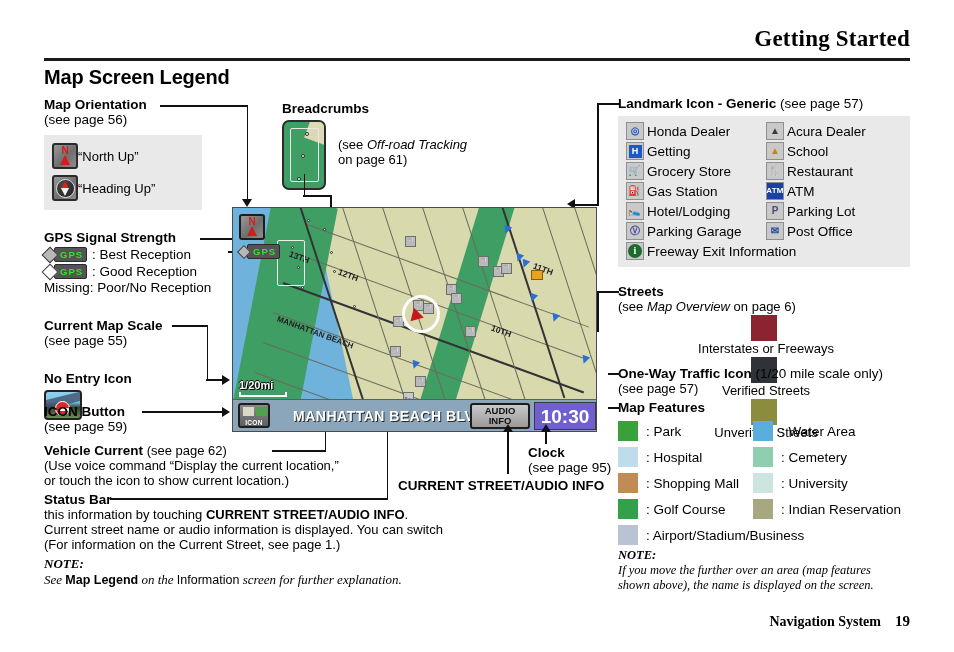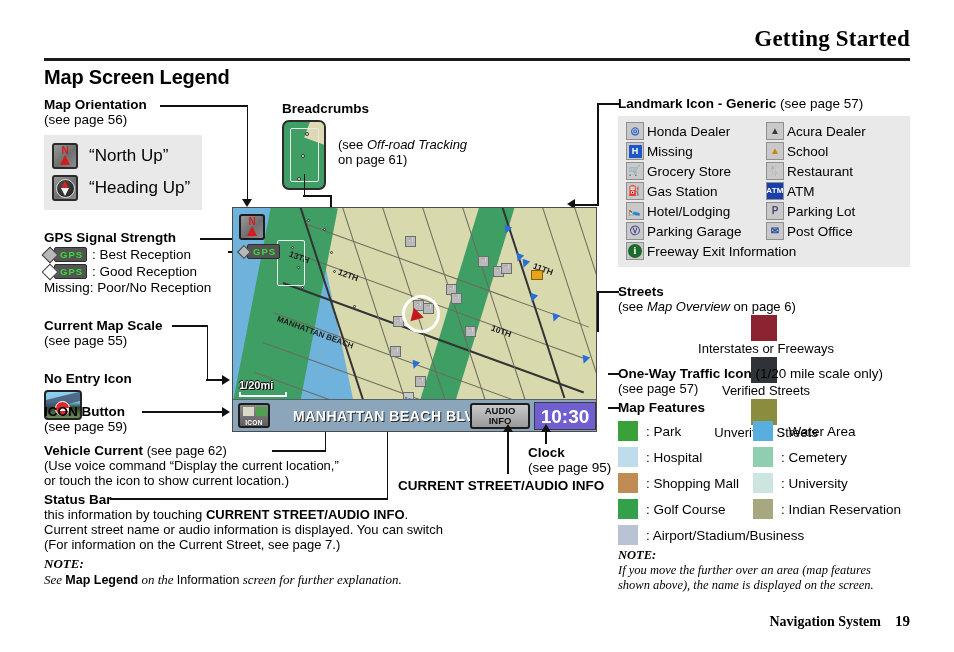--- a/index.html
+++ b/index.html
@@ -44,21 +44,21 @@
 
   #map-orientation-block { left:44px; top:97px; width:215px; }
   #map-orientation-block .hd { font-size:13.5px; font-weight:bold; }
   #map-orientation-block .sub { font-size:13.5px; }
   .orient-box {
     margin-top:8px; background:#e9e9e9; padding:7px 8px 8px 8px;
     width:158px;
   }
   .orient-row { display:flex; align-items:center; height:28px; }
   .orient-row + .orient-row { margin-top:4px; }
-  .orient-row .cap { font-size:17px; margin-left:11px; }
+  .orient-row .cap { font-size:13px; }
 
   .ic-northup {
     width:26px; height:26px; border:2px solid #2b2b2b; border-radius:3px;
     background:linear-gradient(135deg,#9a9a9a,#6f6f6f 55%,#8d8d8d);
     position:relative;
   }
   .ic-northup .n {
     position:absolute; top:0px; left:0; right:0; text-align:center;
     font-size:10px; font-weight:bold; color:#d41c1c; line-height:11px;
     font-family:"Liberation Sans",sans-serif;
@@ -455,21 +455,21 @@
   </div>
   <div class="ldr ldr-h" style="left:272px; top:450px; width:54px;"></div>
   <div class="ldr ldr-v" style="left:324.5px; top:330px; height:121px;"></div>
   <div class="arw arw-l" style="left:316px; top:316px;"></div>
   <div class="ldr ldr-h" style="left:322px; top:320px; width:8px;"></div>
 
   <div class="cal" id="status-block">
     <div class="hd">Status Bar</div>
     <div class="bd"><span>this information by touching </span><b>CURRENT STREET/AUDIO INFO</b><span>.</span></div>
     <div class="bd">Current street name or audio information is displayed. You can switch</div>
-    <div class="bd">(For information on the Current Street, see page 7.)</div>
+    <div class="bd">(For information on the Current Street, see page 1.)</div>
   </div>
   <div class="ldr ldr-h" style="left:110px; top:498px; width:278px;"></div>
   <div class="ldr ldr-v" style="left:386.5px; top:427px; height:72px;"></div>
   <div class="arw arw-u" style="left:382px; top:419px;"></div>
 
   <div class="cal" id="note-left">
     <div class="nt">NOTE:</div>
     <div><span>See </span><span class="bb">Map Legend</span><span> on the </span><span class="rr">Information</span><span> screen for further explanation.</span></div>
   </div>
 
@@ -503,21 +503,21 @@
         </div>
       <div class="lm-cell">
           <span class="lmic acura">▲</span>
           <span class="cap">Acura Dealer</span>
         </div>
 
       <div class="lm-cell">
           <span class="lmic hosp">
             <i>H</i>
           </span>
-          <span class="cap">Missing</span>
+          <span class="cap">Getting</span>
         </div>
       <div class="lm-cell">
           <span class="lmic school">▲</span>
           <span class="cap">School</span>
         </div>
 
       <div class="lm-cell">
           <span class="lmic grocery">🛒</span>
           <span class="cap">Grocery Store</span>
         </div>

